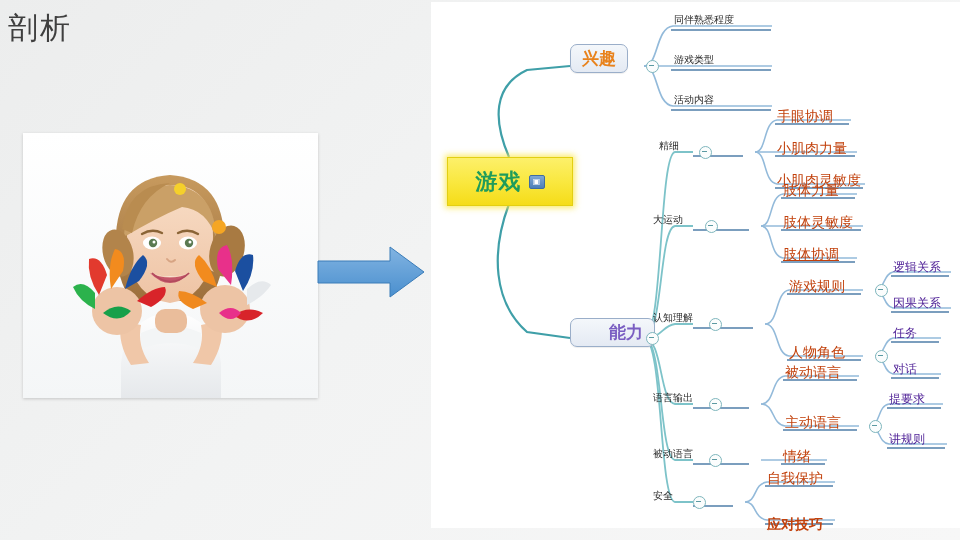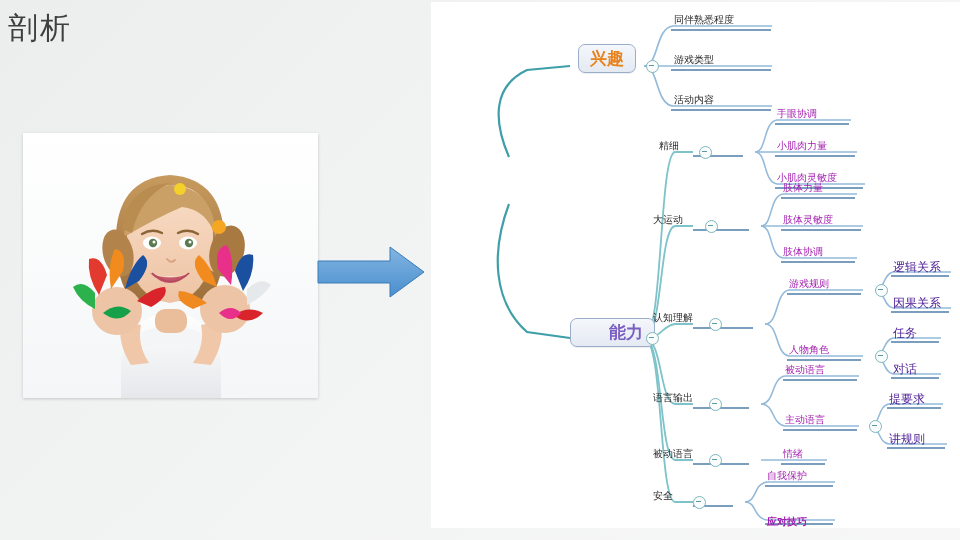--- a/index.html
+++ b/index.html
@@ -57,25 +57,25 @@
     display:inline-flex;align-items:center;justify-content:center;
     font-size:8px;color:#fff;font-family:"DejaVu Sans",sans-serif;line-height:1;
   }
 
   .node-l1{
     background:linear-gradient(180deg,#f4f7fb 0%,#e4eaf3 100%);
     border:1px solid #9aaec9;border-radius:7px;
     padding:5px 11px;font-size:17px;font-weight:bold;
     box-shadow:0 1px 1px rgba(0,0,0,.07);
   }
-  .node-interest{left:139px;top:42px;color:#e8821c;margin-left:8px;}
+  .node-interest{left:139px;top:42px;color:#e8821c;}
   .node-ability{left:139px;top:316px;color:#7a5ec2;padding-left:38px;}
 
   .node-l2{font-size:10px;color:#2b2b2b;}
-  .node-l3{font-size:10px;color:#a21caf;}
+  .node-l3{font-size:14px;color:#c2410c;}
   .node-l4{font-size:12px;color:#4c1d95;}
 
   .collapse{
     position:absolute;width:11px;height:11px;border-radius:50%;
     border:1px solid #7fb6bd;background:#fbfdfd;
   }
   .collapse::after{
     content:"";position:absolute;left:2px;top:4px;width:5px;height:1px;background:#5c9aa2;
   }
 </style>
@@ -292,20 +292,24 @@
       <g fill="none" stroke="#93bada" stroke-width="1.6">
         <path d="M314 500 C 326 500, 322 482, 336 480 L 404 480"></path>
         <path d="M314 500 C 326 500, 322 516, 336 518 L 404 518"></path>
       </g>
       <g stroke="#4f7ea8" stroke-width="1.4">
         <line x1="334" y1="484" x2="402" y2="484"></line>
         <line x1="334" y1="522" x2="402" y2="522"></line>
       </g>
     </svg>
 
+    <div class="node node-root">
+      <span class="label">游戏</span>
+      <span class="note-icon">▣</span>
+    </div>
 
     <div class="node node-l1 node-interest">兴趣</div>
     <div class="collapse" style="left:215px;top:58px;"></div>
 
     <div class="node node-l1 node-ability">能力</div>
     <div class="collapse" style="left:215px;top:330px;"></div>
 
     <div class="node node-l2" style="left:243px;top:13px;">同伴熟悉程度</div>
     <div class="node node-l2" style="left:243px;top:53px;">游戏类型</div>
     <div class="node node-l2" style="left:243px;top:93px;">活动内容</div>
@@ -313,21 +317,21 @@
     <div class="node node-l2" style="left:228px;top:139px;">精细</div>
     <div class="collapse" style="left:268px;top:144px;"></div>
     <div class="node node-l3" style="left:346px;top:107px;">手眼协调</div>
     <div class="node node-l3" style="left:346px;top:139px;">小肌肉力量</div>
     <div class="node node-l3" style="left:346px;top:171px;">小肌肉灵敏度</div>
 
     <div class="node node-l2" style="left:222px;top:213px;">大运动</div>
     <div class="collapse" style="left:274px;top:218px;"></div>
     <div class="node node-l3" style="left:352px;top:181px;">肢体力量</div>
     <div class="node node-l3" style="left:352px;top:213px;">肢体灵敏度</div>
-    <div class="node node-l3" style="left:352px;top:245px;">肢体协调</div>
+    <div class="node node-l3" style="left:352px;top:245px;text-decoration:underline;">肢体协调</div>
 
     <div class="node node-l2" style="left:222px;top:311px;">认知理解</div>
     <div class="collapse" style="left:278px;top:316px;"></div>
 
     <div class="node node-l3" style="left:358px;top:277px;">游戏规则</div>
     <div class="collapse" style="left:444px;top:282px;"></div>
     <div class="node node-l4" style="left:462px;top:259px;">逻辑关系</div>
     <div class="node node-l4" style="left:462px;top:295px;">因果关系</div>
 
     <div class="node node-l3" style="left:358px;top:343px;">人物角色</div>

